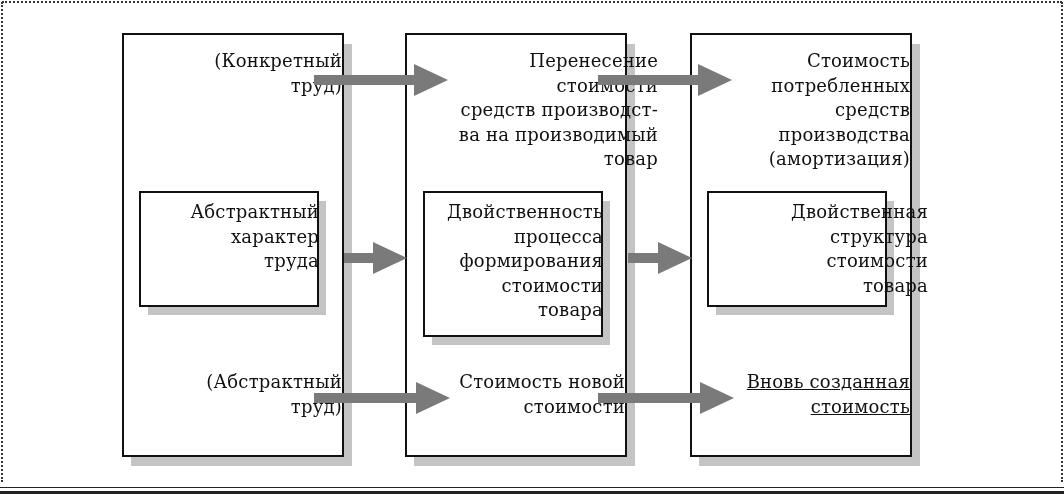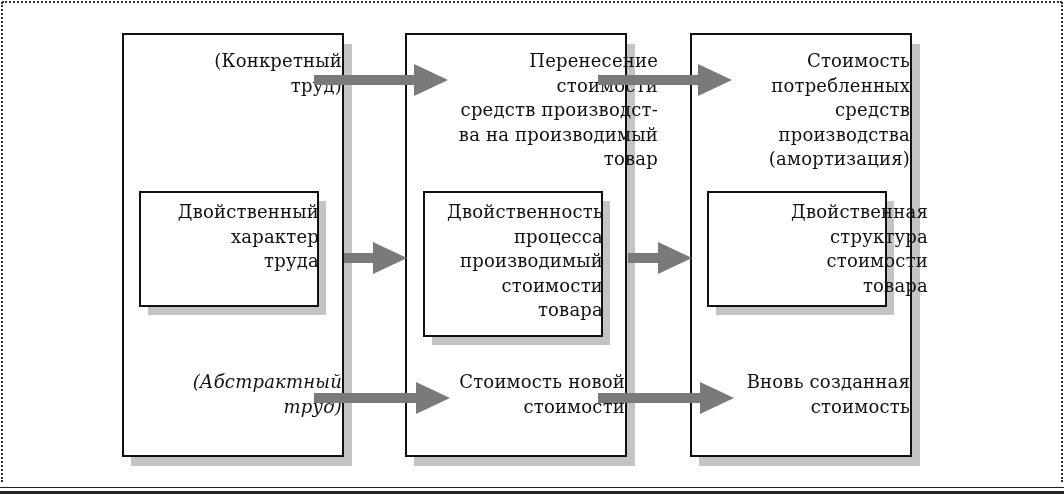--- a/index.html
+++ b/index.html
@@ -30,57 +30,57 @@
 <div class="frame-right"></div>
 <div class="rule-thin"></div>
 <div class="rule-thick"></div>
 
 <div class="shadow" style="left:131px; top:44px; width:221px; height:422px;"></div>
 <div class="box" style="left:122px; top:33px; width:222px; height:424px;"></div>
 <div class="text" style="left:124px; top:49px; width:218px;">(Конкретный
 труд)</div>
 <div class="shadow" style="left:148px; top:201px; width:178px; height:114px;"></div>
 <div class="box" style="left:139px; top:191px; width:180px; height:116px;"></div>
-<div class="text" style="left:139px; top:200px; width:180px;">Двойственный
+<div class="text" style="left:139px; top:200px; width:180px;">Абстрактный
 характер
 труда</div>
-<div class="text" style="left:124px; top:370px; width:218px;font-style:italic;">(Абстрактный
+<div class="text" style="left:124px; top:370px; width:218px;">(Абстрактный
 труд)</div>
 
 <div class="shadow" style="left:414px; top:44px; width:221px; height:422px;"></div>
 <div class="box" style="left:405px; top:33px; width:222px; height:424px;"></div>
 <div class="text" style="left:408px; top:49px; width:250px;">Перенесение
 стоимости
 средств производст-
 ва на производимый
 товар</div>
 <div class="shadow" style="left:432px; top:201px; width:178px; height:144px;"></div>
 <div class="box" style="left:423px; top:191px; width:180px; height:146px;"></div>
 <div class="text" style="left:423px; top:200px; width:180px;">Двойственность
 процесса
-производимый
+формирования
 стоимости
 товара</div>
 <div class="text" style="left:407px; top:370px; width:218px;">Стоимость новой
 стоимости</div>
 
 <div class="shadow" style="left:699px; top:44px; width:221px; height:422px;"></div>
 <div class="box" style="left:690px; top:33px; width:222px; height:424px;"></div>
 <div class="text" style="left:692px; top:49px; width:218px;">Стоимость
 потребленных
 средств
 производства
 (амортизация)</div>
 <div class="shadow" style="left:716px; top:201px; width:178px; height:114px;"></div>
 <div class="box" style="left:707px; top:191px; width:180px; height:116px;"></div>
 <div class="text" style="left:707px; top:200px; width:180px;padding-left:41px;">Двойственная
 структура
 стоимости
 товара</div>
-<div class="text" style="left:692px; top:370px; width:218px;">Вновь созданная
+<div class="text" style="left:692px; top:370px; width:218px;text-decoration:underline;">Вновь созданная
 стоимость</div>
 
 <svg class="arrows" width="1064" height="496">
   <g id="arrow-group">
       <path d="M314,75 L414,75 L414,64 L448,80 L414,96 L414,85 L314,85 Z" fill="#7a7a7a"></path>
       <path d="M598,75 L698,75 L698,64 L732,80 L698,96 L698,85 L598,85 Z" fill="#7a7a7a"></path>
       <path d="M344,253 L373,253 L373,242 L407,258 L373,274 L373,263 L344,263 Z" fill="#7a7a7a"></path>
       <path d="M628,253 L658,253 L658,242 L692,258 L658,274 L658,263 L628,263 Z" fill="#7a7a7a"></path>
       <path d="M314,393 L416,393 L416,382 L450,398 L416,414 L416,403 L314,403 Z" fill="#7a7a7a"></path>
       <path d="M598,393 L700,393 L700,382 L734,398 L700,414 L700,403 L598,403 Z" fill="#7a7a7a"></path>

